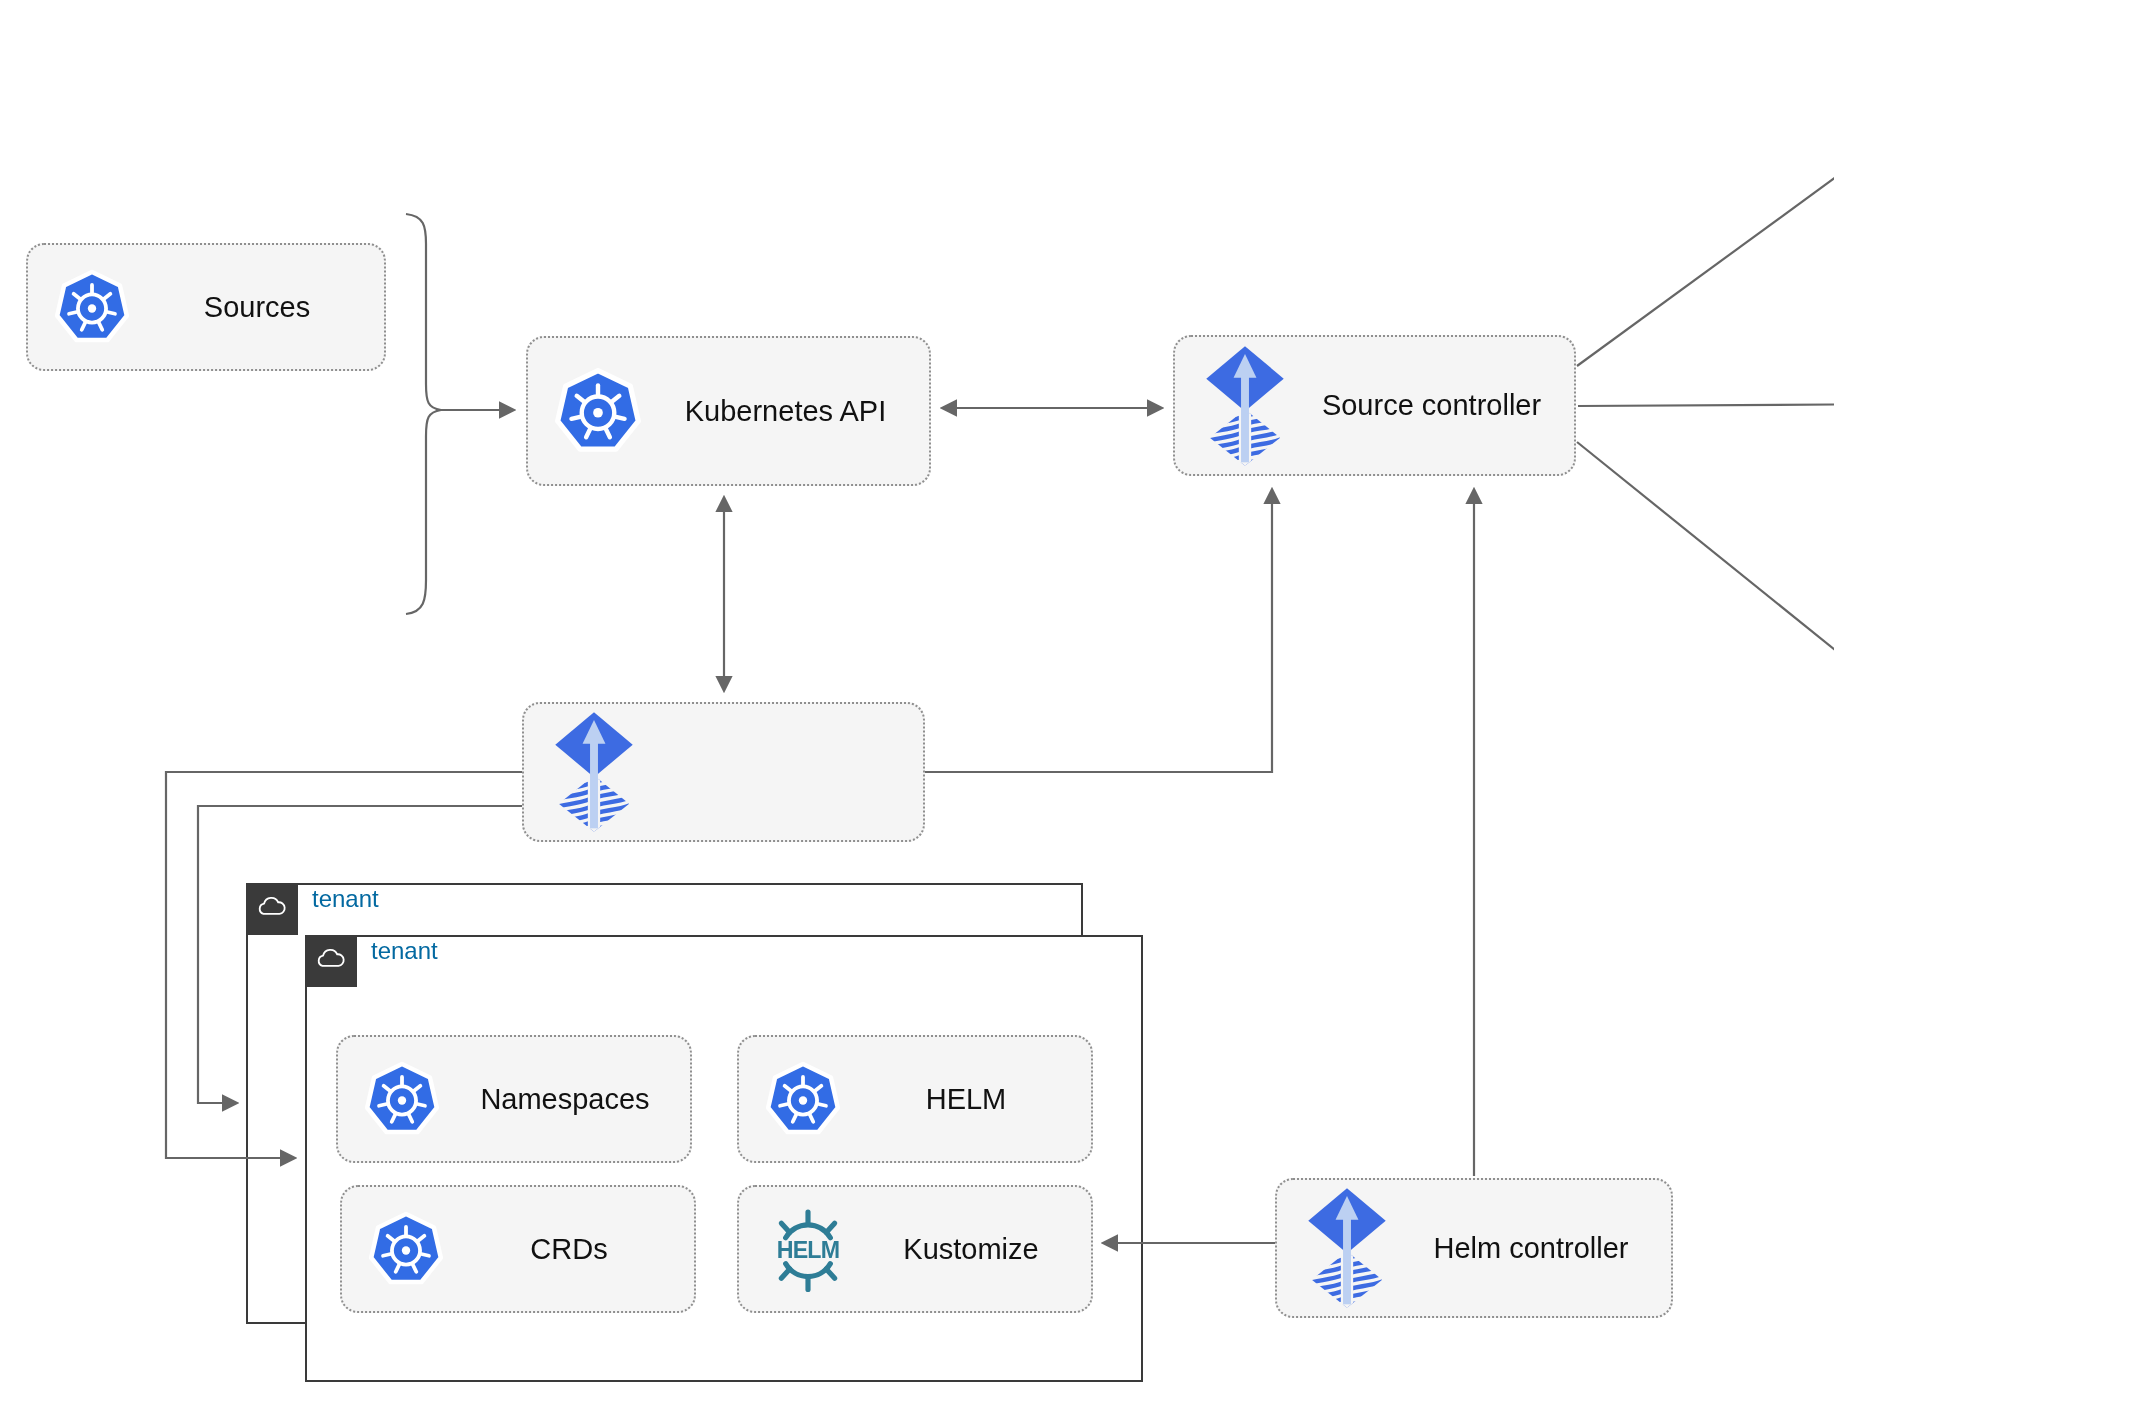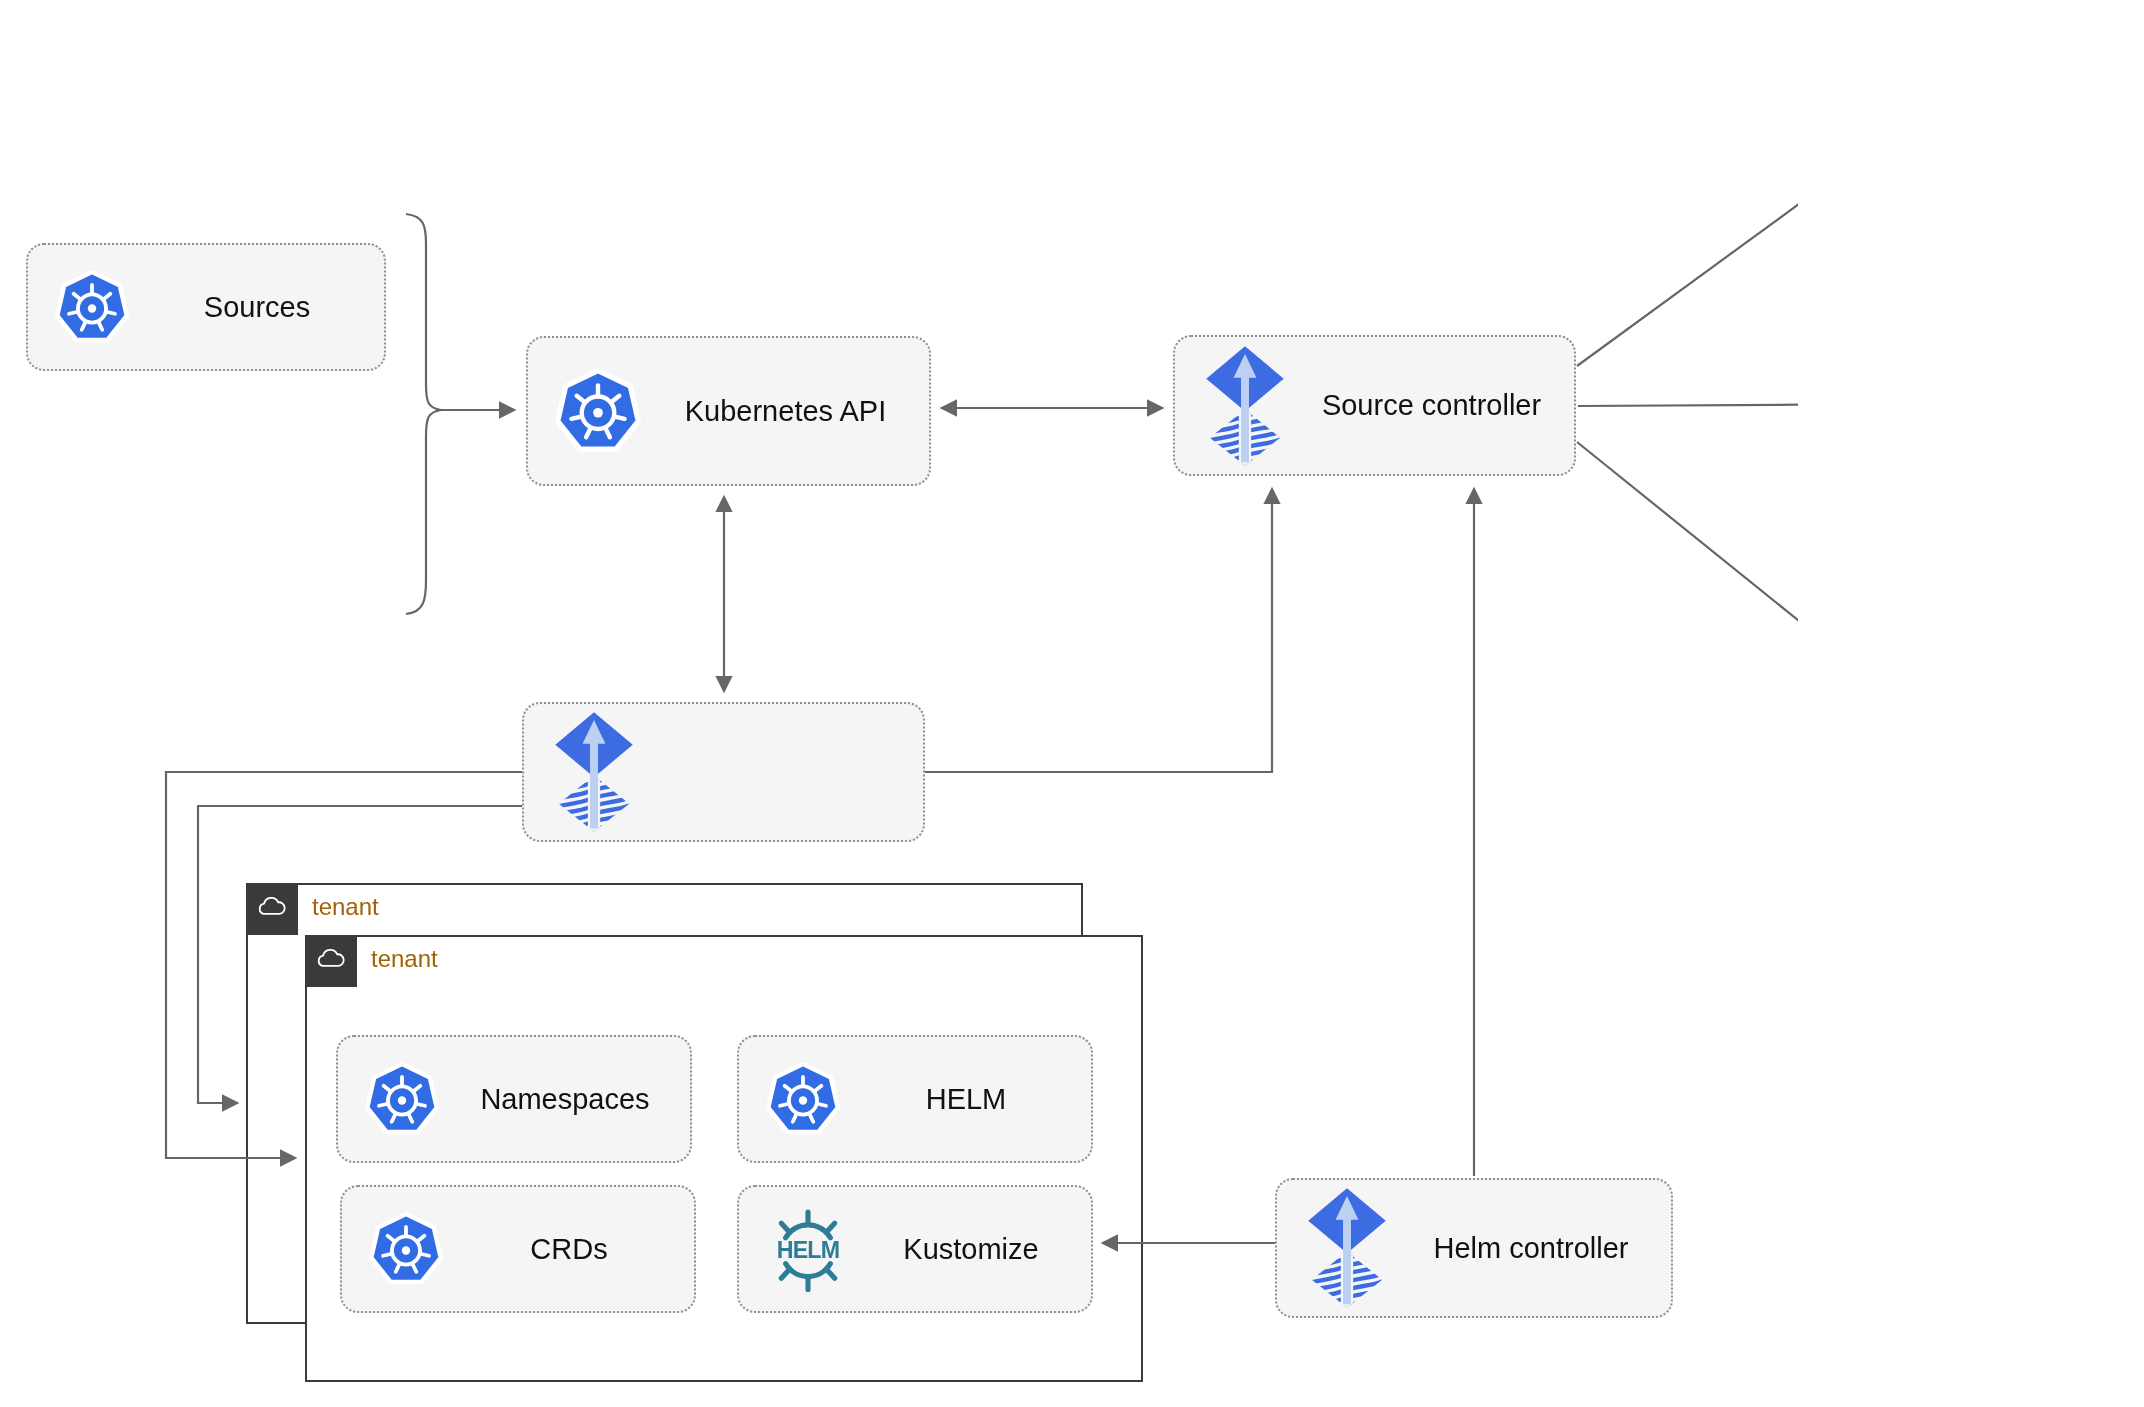--- a/index.html
+++ b/index.html
@@ -1,28 +1,28 @@
 <!DOCTYPE html>
 <html><head>
 <meta charset="utf-8">
 <style>
   html,body{margin:0;padding:0;background:#ffffff;}
   #stage{position:relative;width:1798px;height:1407px;background:#ffffff;overflow:hidden;
-         font-family:"Liberation Sans","DejaVu Sans",sans-serif;color:#111;}
+         font-family:"Liberation Sans","DejaVu Sans",sans-serif;color:#111;padding-left:36px;}
   .node{position:absolute;background:#f5f5f5;border:2px dotted #8f8f8f;border-radius:18px;
         display:flex;align-items:center;box-sizing:border-box;}
   .node .icon-wrap{margin-left:26px;flex:0 0 auto;display:flex;align-items:center;}
   .node .node-label{flex:1;text-align:center;font-size:29px;line-height:1.25;padding:0 14px;}
   .node .node-label.wrap{max-width:230px;margin:12px auto;}
   .remote{position:absolute;border:3px dashed #9aa0a6;border-radius:50%;background:#f7f8fa;
           display:flex;align-items:center;justify-content:center;box-sizing:border-box;}
   .tenant{position:absolute;background:#ffffff;border:2px solid #3a3a3a;box-sizing:border-box;}
   .tenant .tab{position:absolute;left:-2px;top:-2px;width:52px;height:52px;background:#3a3a3a;
                display:flex;align-items:center;justify-content:center;}
-  .tenant .tenant-label{position:absolute;left:64px;top:8px;font-size:24px;color:#a16207;}
+  .tenant .tenant-label{position:absolute;left:64px;top:0;font-size:24px;color:#0369a1;}
   #overlay{position:absolute;left:0;top:0;pointer-events:none;z-index:9;}
   .z1{z-index:1}.z2{z-index:2}.z3{z-index:3}
 </style>
 </head>
 <body>
 
 <div id="stage">
 
   <svg width="0" height="0" style="position:absolute">
     <defs>

